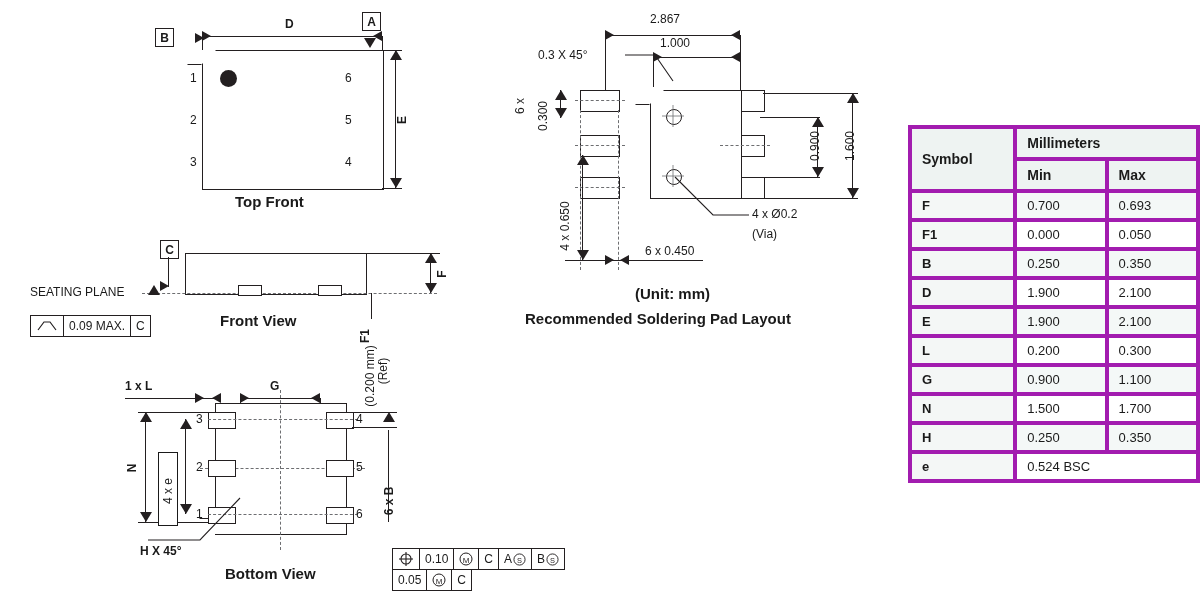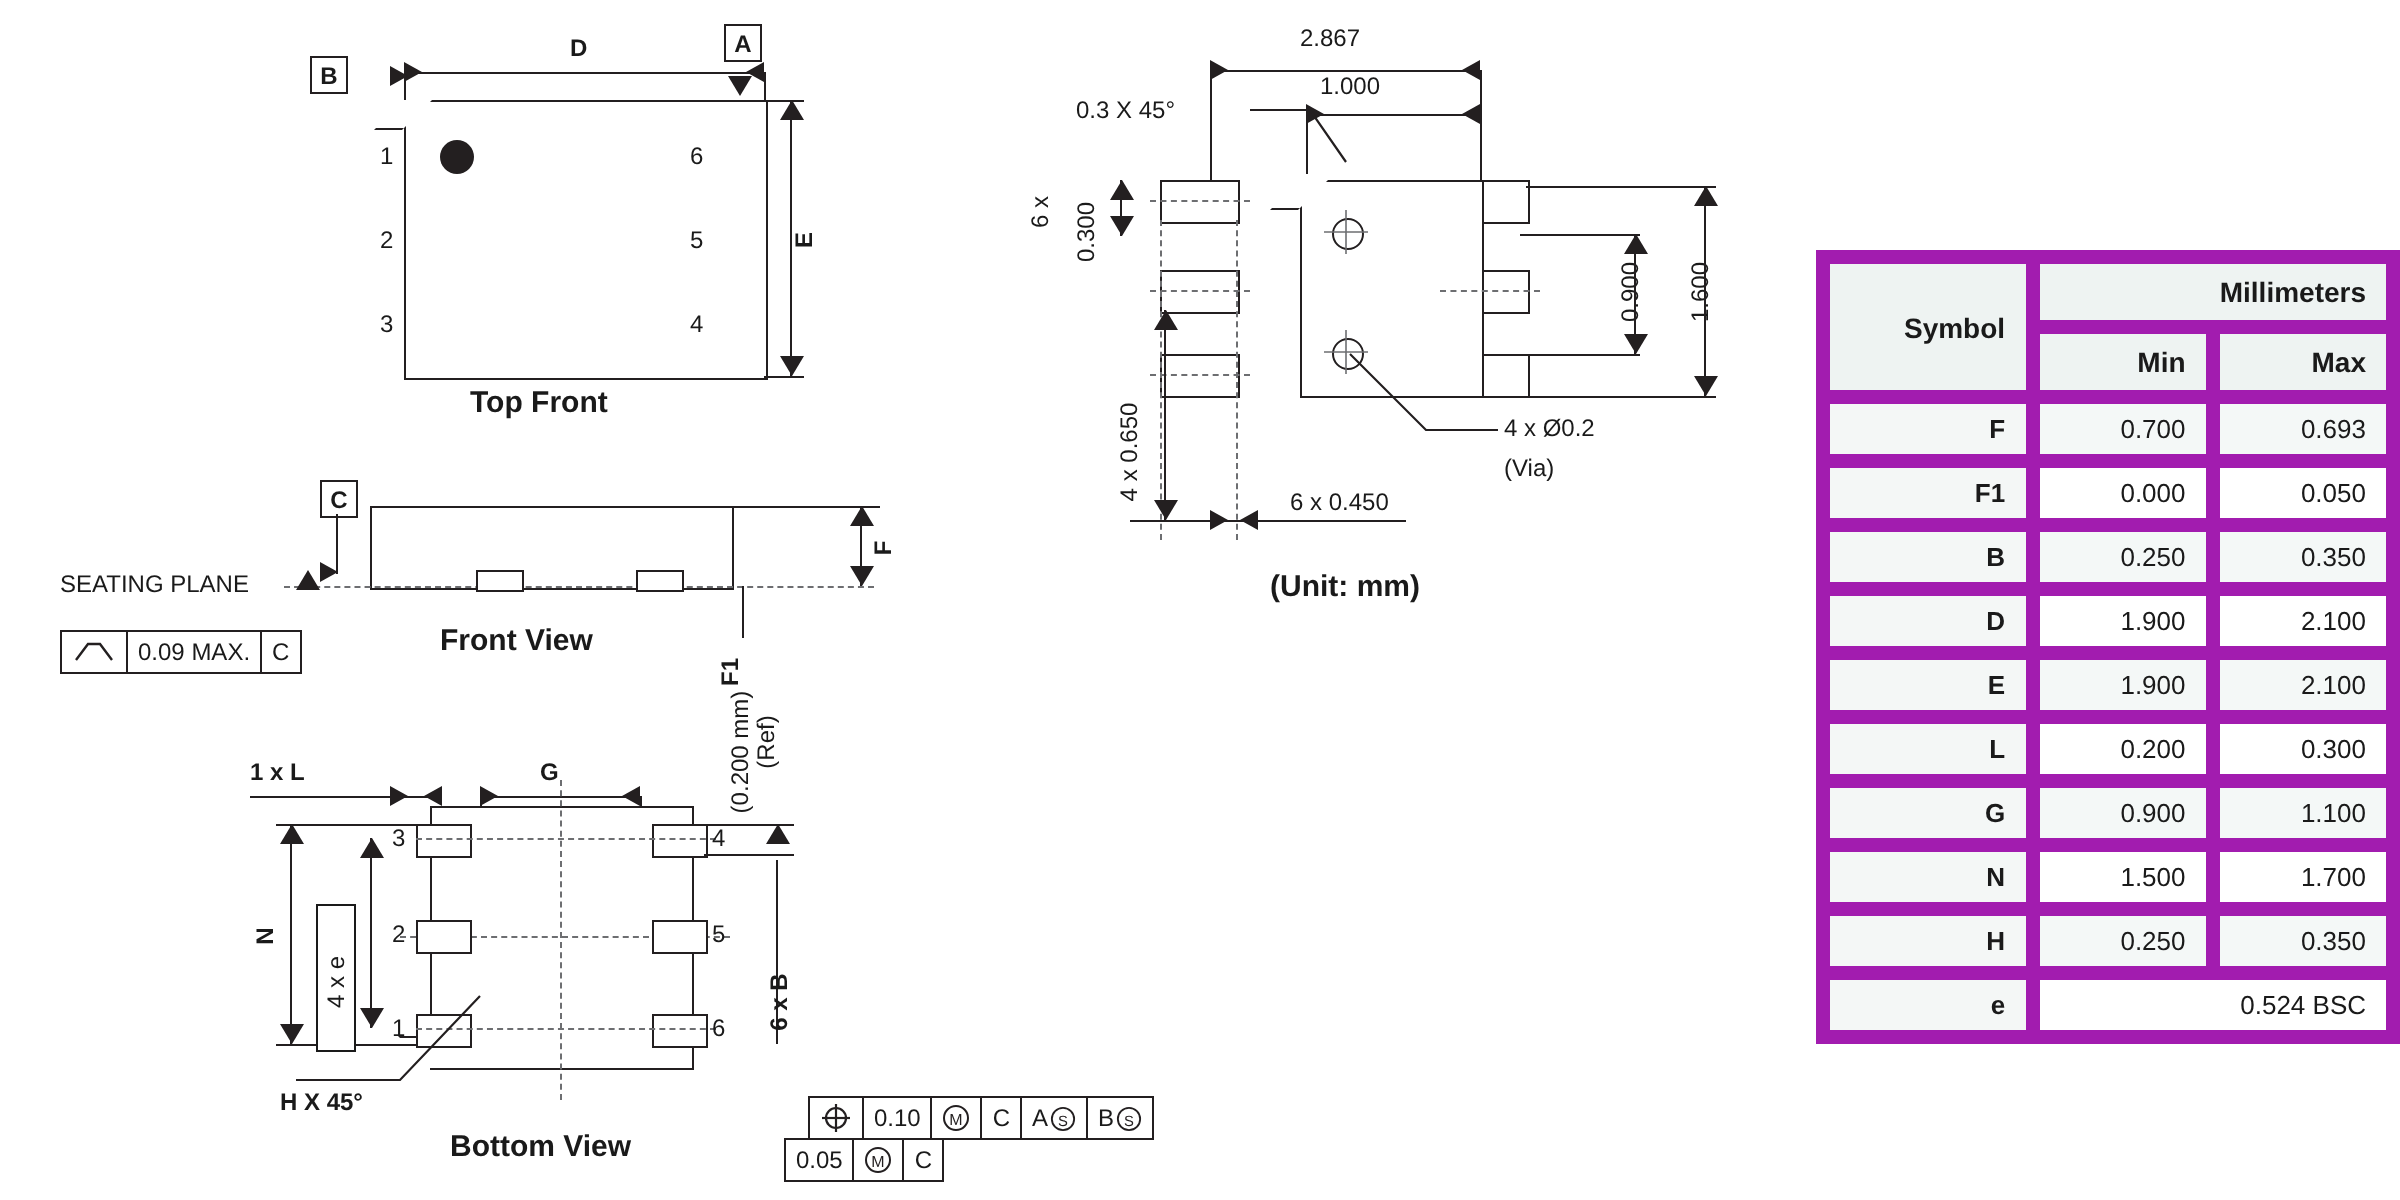--- a/index.html
+++ b/index.html
@@ -17,21 +17,21 @@
   .vline { background:#231f20; width:1px; }
   .hline { background:#231f20; height:1px; }
   .dash { border-top:1px dashed #6d6e71; }
   .rot90 { transform:rotate(-90deg); transform-origin:center center; }
   .frame-box { border:1.2px solid #231f20; display:flex; align-items:center; height:20px; }
   .frame-box > div { padding:0 5px; font-size:12px; display:flex; align-items:center; height:100%; }
   .frame-sep { border-left:1.2px solid #231f20; }
   .datum { border:1.3px solid #231f20; width:17px; height:17px; display:flex;
            align-items:center; justify-content:center; font-size:12px; font-weight:bold; background:#fff;}
   table.spec { border-collapse:collapse; font-size:13px; }
-  table.spec th, table.spec td { border:7px solid #a21caf; text-align:right; }
+  table.spec th, table.spec td { border:4px solid #a21caf; text-align:left; }
   table.spec th { background:#eef3f2; font-weight:bold; font-size:14px; padding:6px 10px; }
   table.spec td { padding:5px 10px; }
   table.spec td.sym { font-weight:bold; background:#f4f7f6; }
   .pad { background:#ffffff; border:1.3px solid #231f20; }
   .padfill { background:#ffffff; border:1.3px solid #231f20; }
   .tri-down { width:0;height:0;border-left:6px solid transparent;border-right:6px solid transparent;border-top:10px solid #231f20;}
   .tri-up { width:0;height:0;border-left:6px solid transparent;border-right:6px solid transparent;border-bottom:10px solid #231f20;}
   .tri-left { width:0;height:0;border-top:5px solid transparent;border-bottom:5px solid transparent;border-right:9px solid #231f20;}
   .tri-right { width:0;height:0;border-top:5px solid transparent;border-bottom:5px solid transparent;border-left:9px solid #231f20;}
   .dot { border-radius:50%; background:#231f20; }
@@ -179,21 +179,21 @@
   <div class="abs hline" style="left:252px; top:57px; width:45px;"></div>
   <div class="abs lbl lbl-b rot90" style="left:275px; top:125px;">6 x B</div>
 
   <svg class="abs" style="left:40px; top:118px;" width="140" height="60" viewBox="0 0 140 60">
     <path d="M8 52 L60 52 L100 10" fill="none" stroke="#231f20" stroke-width="1.1"></path>
   </svg>
   <div class="abs lbl lbl-b" style="left:40px; top:175px;">H X 45°</div>
 
   <div class="abs cap" style="left:125px; top:195px;">Bottom View</div>
 
-  <div class="abs frame-box" style="left:304px; top:178px;">
+  <div class="abs frame-box" style="left:292px; top:178px;">
     <div>
       <svg width="16" height="16" viewBox="0 0 16 16">
         <circle cx="8" cy="8" r="5" fill="none" stroke="#231f20" stroke-width="1.1"></circle>
         <line x1="8" y1="1" x2="8" y2="15" stroke="#231f20" stroke-width="1.1"></line>
         <line x1="1" y1="8" x2="15" y2="8" stroke="#231f20" stroke-width="1.1"></line>
       </svg>
     </div>
     <div class="frame-sep">0.10</div>
     <div class="frame-sep">
       <svg width="14" height="14" viewBox="0 0 14 14">
@@ -311,20 +311,21 @@
   <div class="abs tri-up" style="left:57px; top:150px;"></div>
   <div class="abs tri-down" style="left:57px; top:245px;"></div>
   <div class="abs hline" style="left:45px; top:255px; width:80px;"></div>
 
   <div class="abs hline" style="left:98px; top:255px; width:85px;"></div>
   <div class="abs tri-right" style="left:85px; top:250px;"></div>
   <div class="abs tri-left" style="left:100px; top:250px;"></div>
   <div class="abs lbl" style="left:125px; top:240px;">6 x 0.450</div>
 
   <div class="abs cap" style="left:115px; top:280px;">(Unit: mm)</div>
+  <div class="abs cap" style="left:5px; top:305px;">Recommended Soldering Pad Layout</div>
 </div>
 
 <div class="abs" style="left:908px; top:125px;">
   <table class="spec">
     <thead>
       <tr>
         <th rowspan="2" style="width:95px;">Symbol</th>
         <th colspan="2">Millimeters</th>
       </tr>
       <tr>

